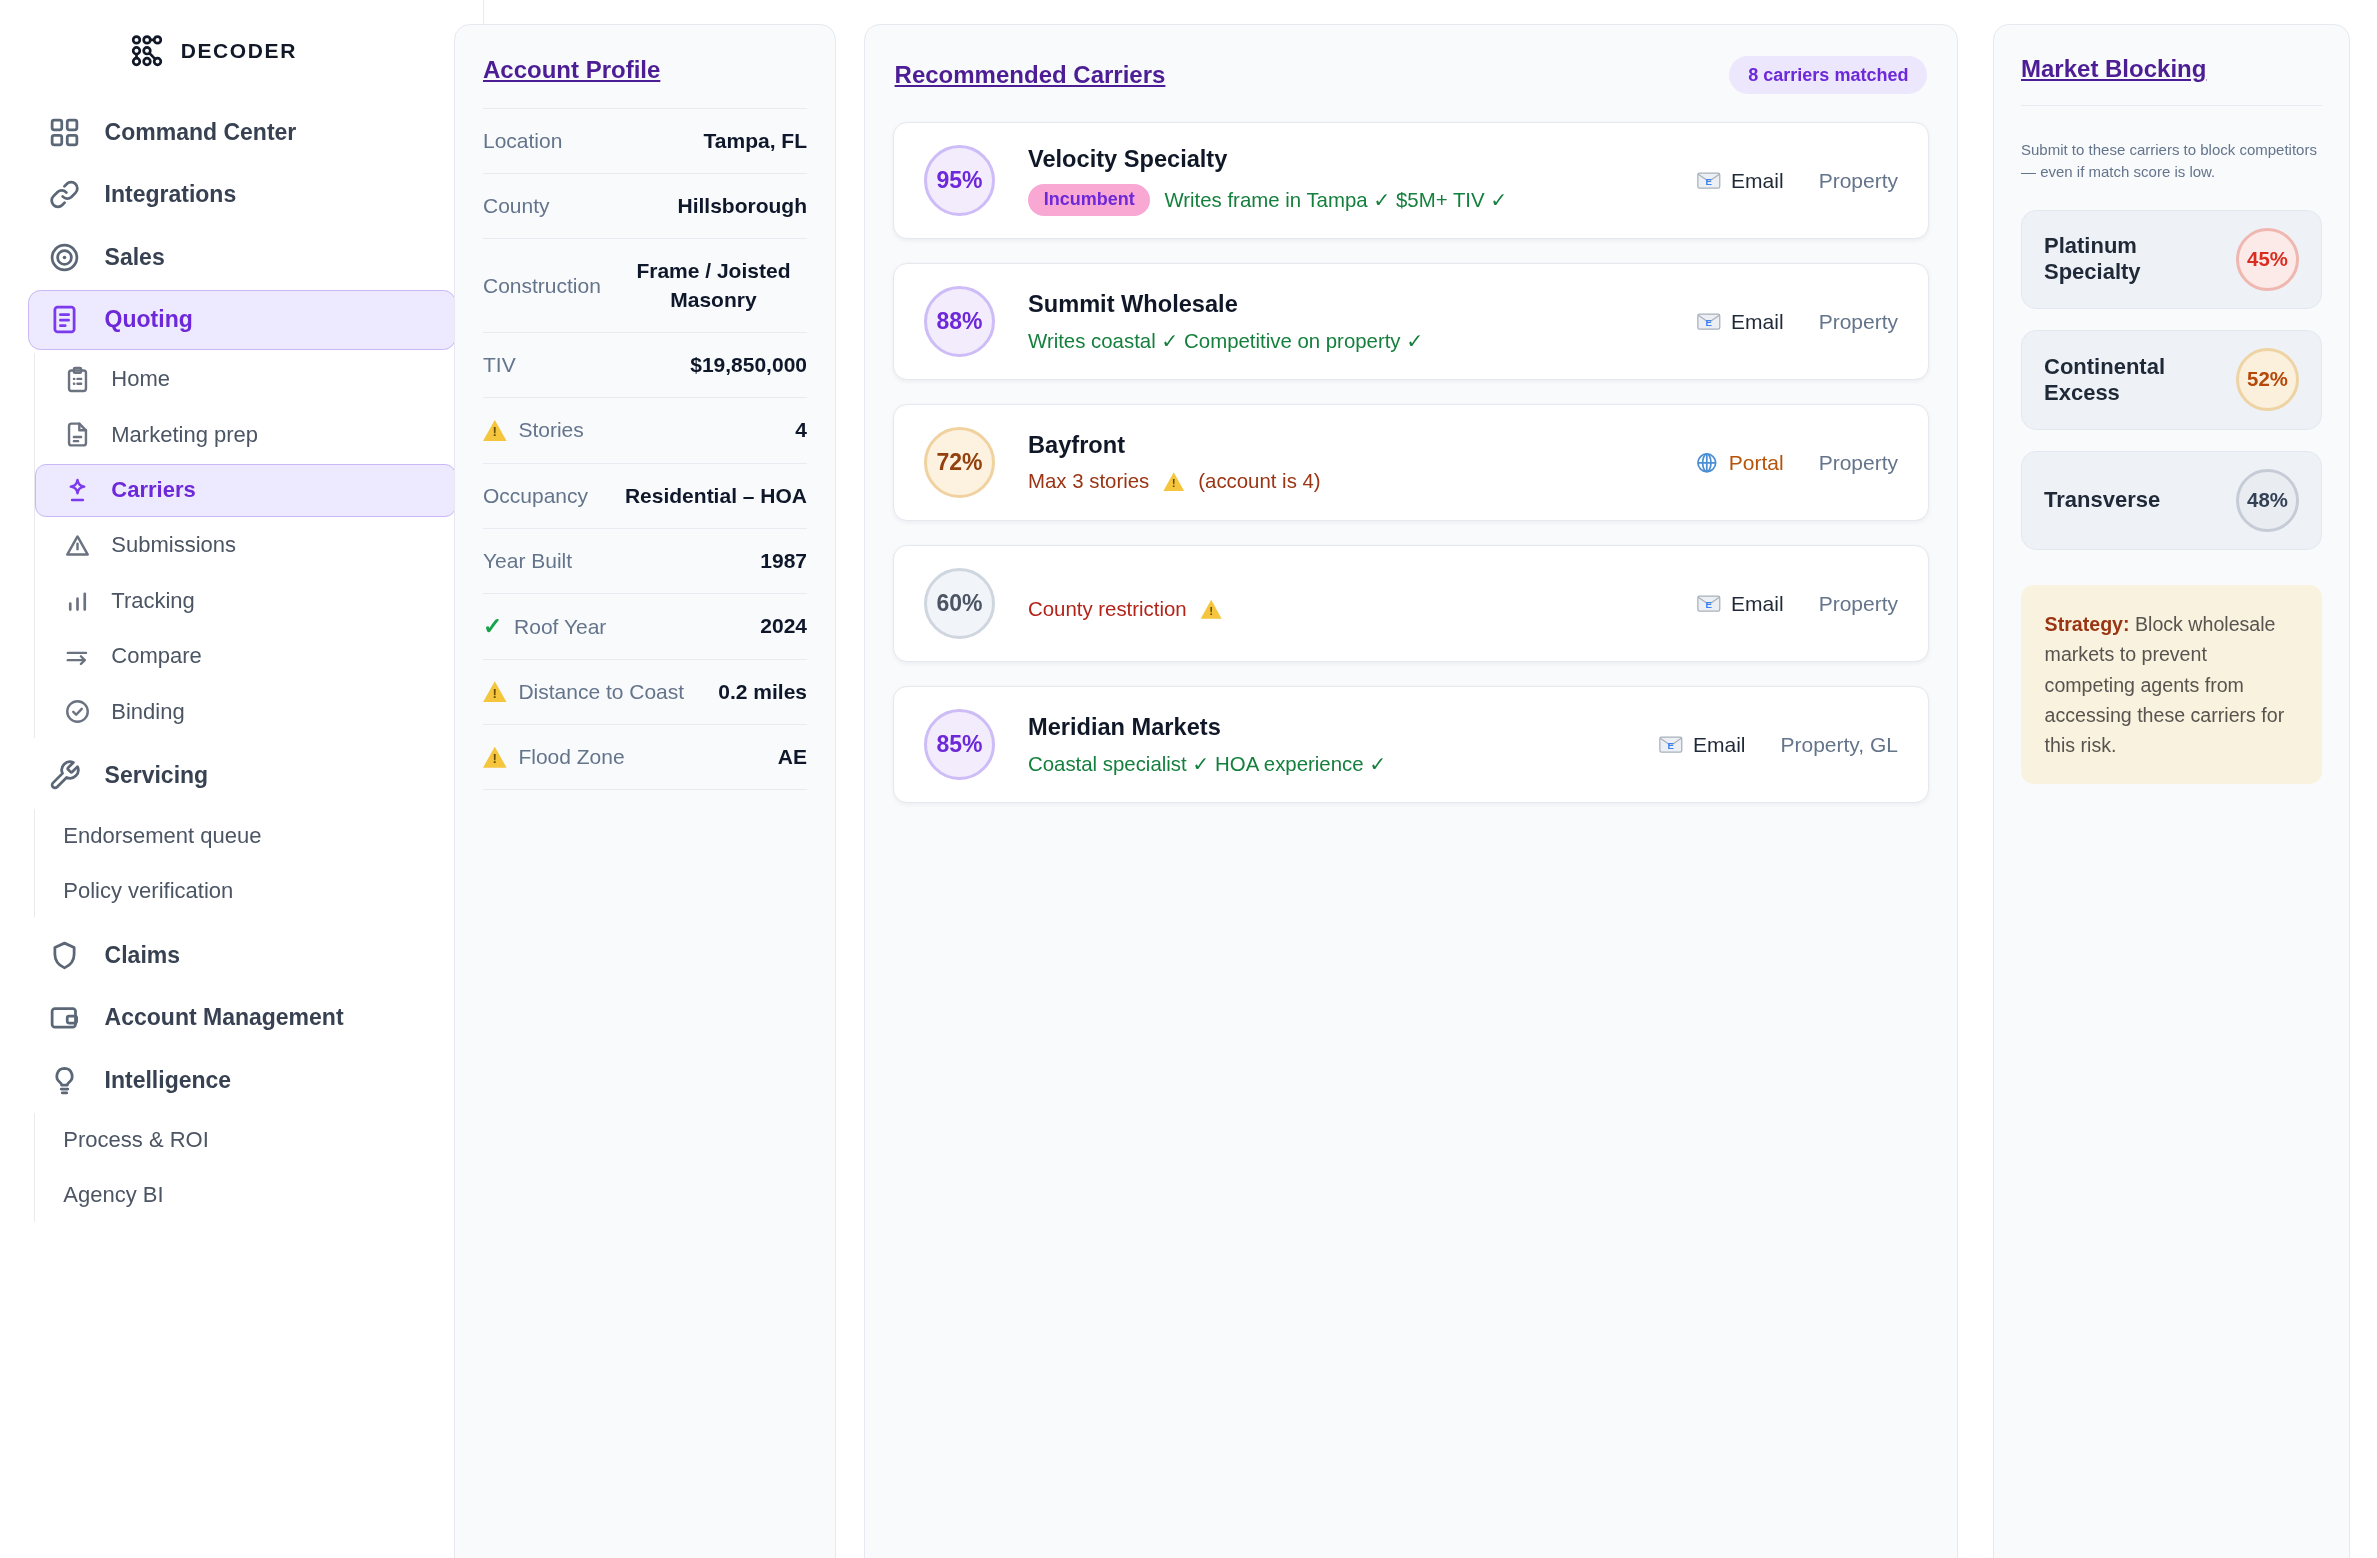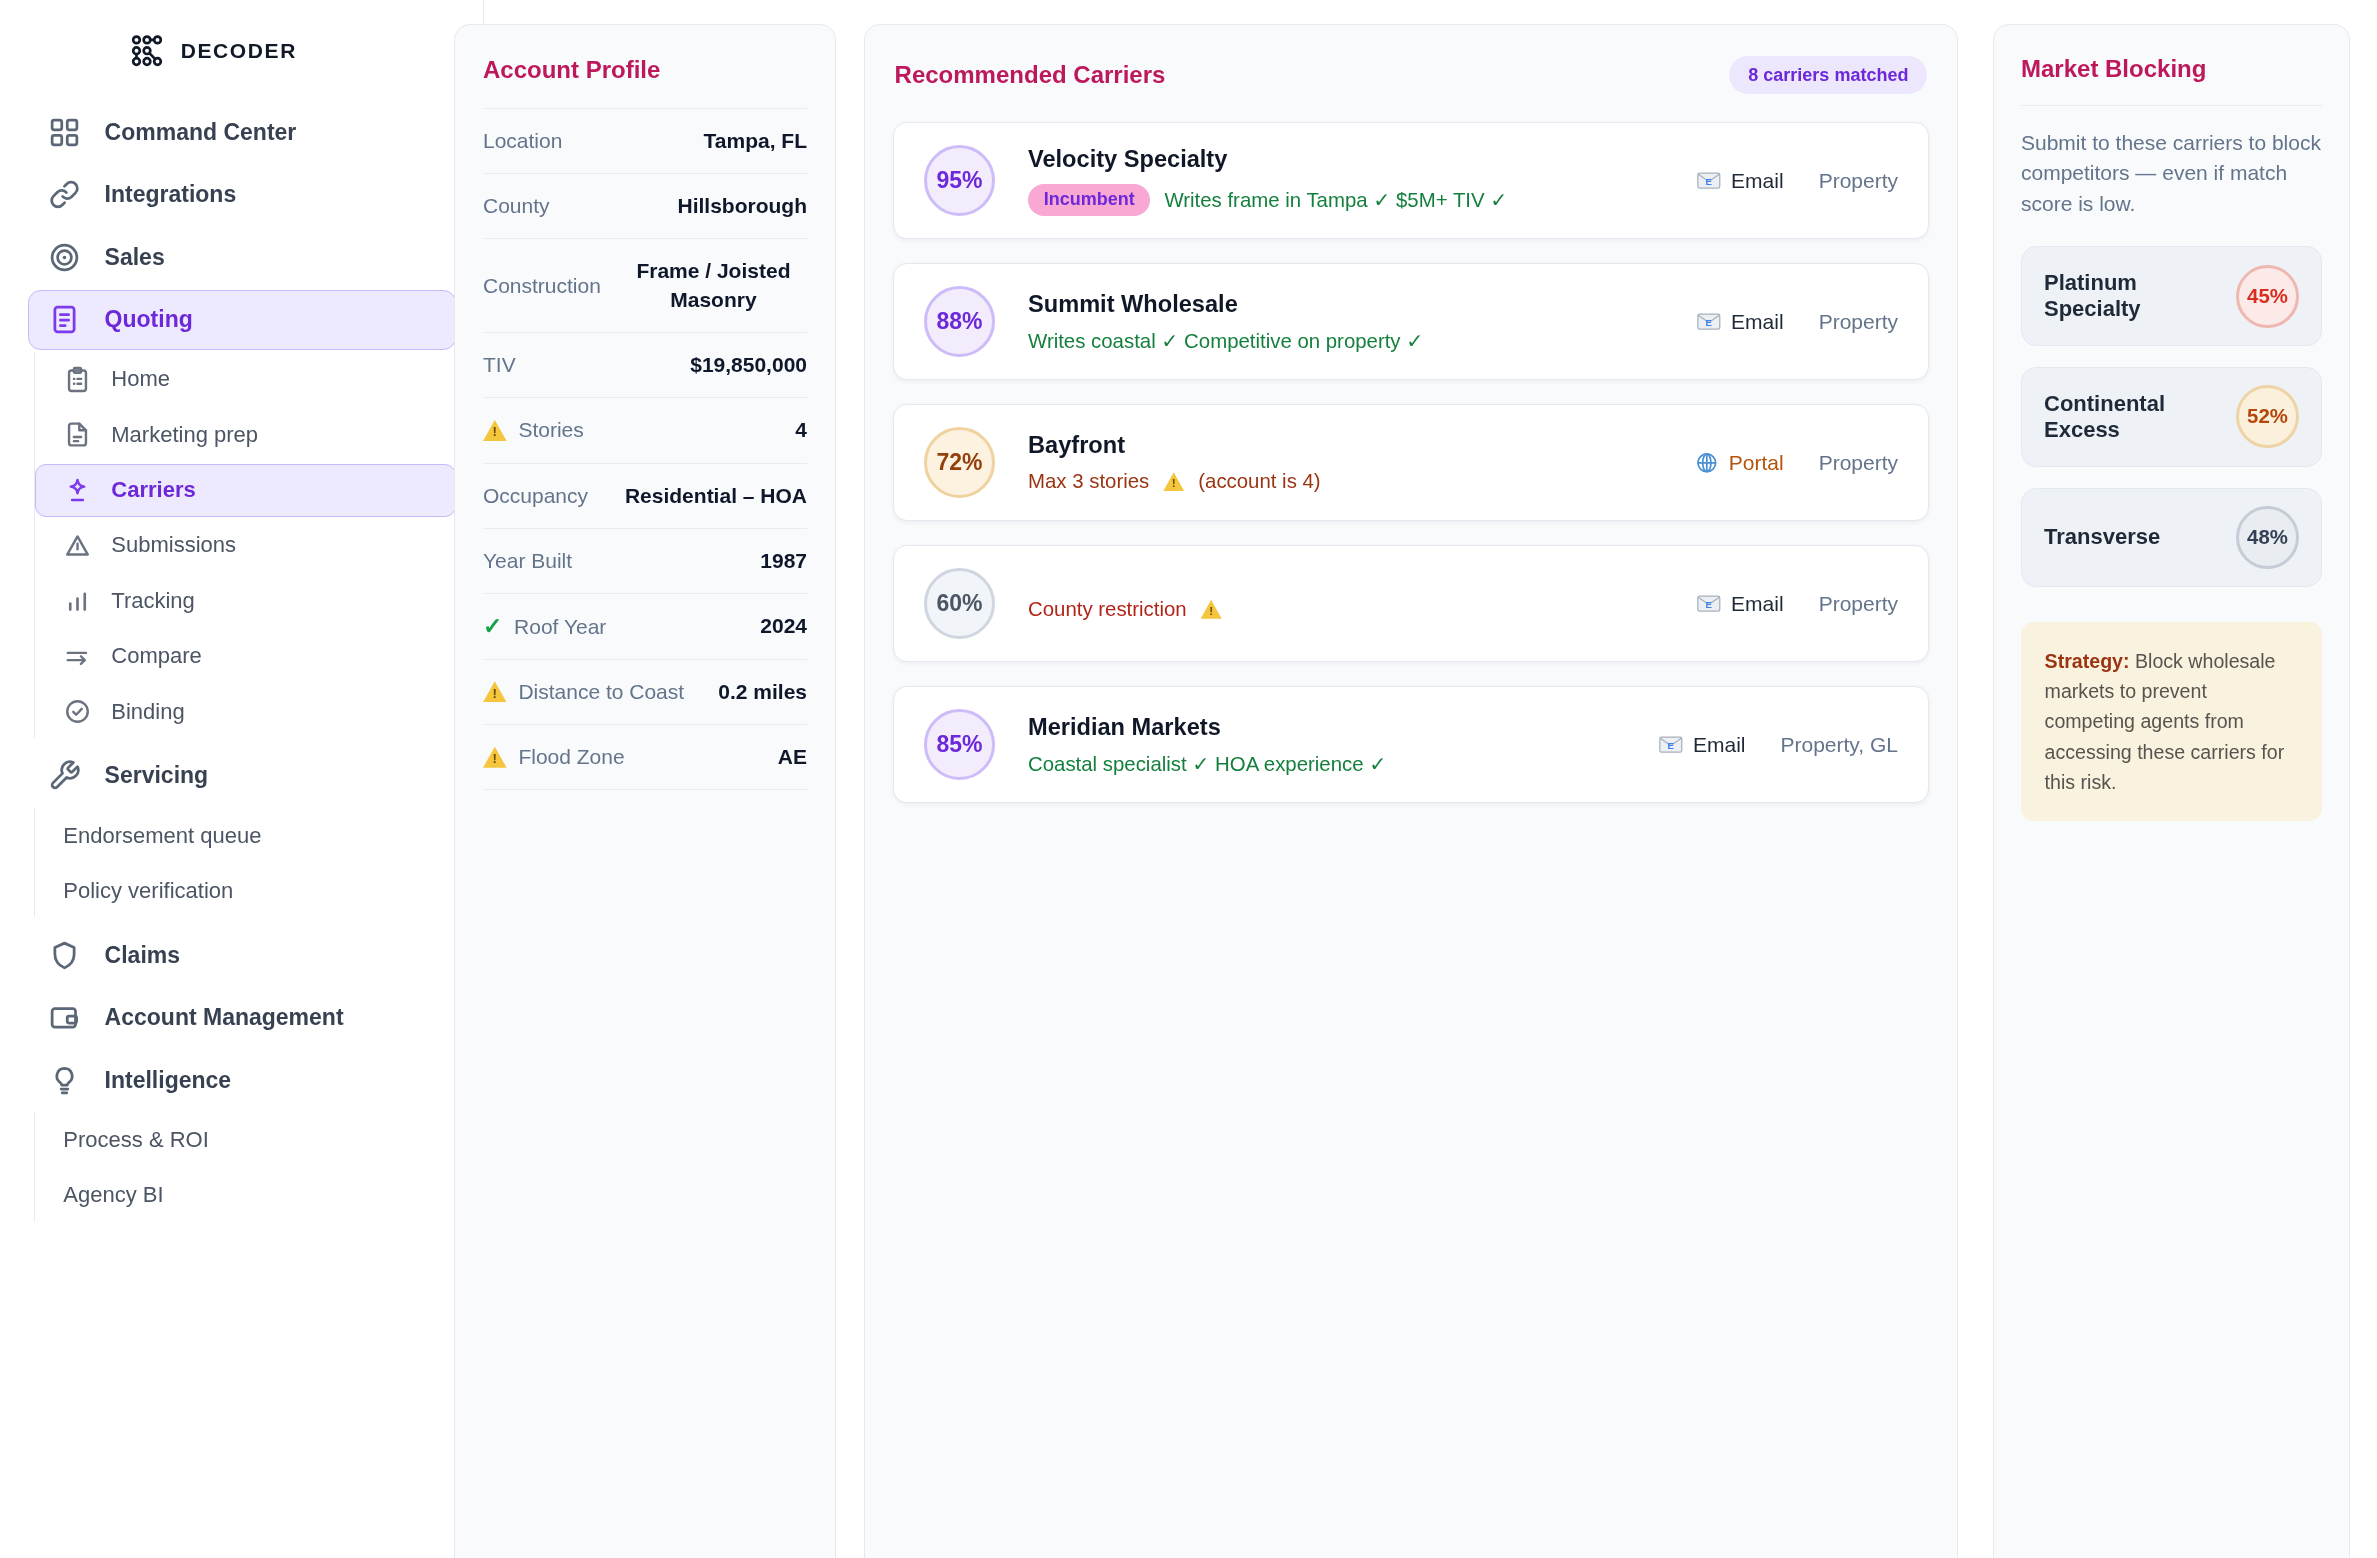--- a/index.html
+++ b/index.html
@@ -41,21 +41,21 @@
   .sub-item .icon { color:#6b7280; }
   .sub-item .icon svg { width:29px; height:29px; }
   .sub-item.active { background:#ede9fe; border-color:#c9b8f7; color:#6d28d9; font-weight:700; }
   .sub-item.active .icon { color:#7c3aed; }
 
   
   .panel {
     position:absolute; top:24px; bottom:-23.6px;
     background:#f8fafc; border:1.6px solid #e6e9f0; border-radius:15.7px;
   }
-  .panel-title { font-size:24px; font-weight:700; color:#be185d; }
+  .panel-title { font-size:24px; font-weight:700; color:#4c1d95;text-decoration:underline; }
 
   #panel-profile { left:454px; width:382px; padding:31px 28px; }
   #panel-profile .panel-title { padding-bottom:23.6px; border-bottom:1.6px solid #e8ecf2; }
   .p-row {
     display:flex; justify-content:space-between; align-items:center; gap:19px;
     padding:18px 0; border-bottom:1.6px solid #e8ecf2;
   }
   .p-label { display:flex; align-items:center; gap:11.8px; font-size:21px; color:#64748b; white-space:nowrap; }
   .p-value { font-size:21px; font-weight:700; color:#0f172a; text-align:center; max-width:200px; line-height:1.35; }
 
@@ -97,21 +97,21 @@
   .card-line .tri { width:21px; height:19px; }
   .card-line .tri::after { font-size:11.8px; }
   .card-right { display:flex; align-items:center; gap:35px; font-size:21px; flex:0 0 auto; }
   .chan { display:flex; align-items:center; gap:10.2px; color:#1f2937; font-weight:500; cursor:pointer; }
   .chan.portal { color:#b45309; }
   .lines { color:#64748b; }
 
   
   #panel-blocking { left:1993px; width:357px; padding:30px 27px; }
   #panel-blocking .panel-title { padding-bottom:22px; border-bottom:1.6px solid #e8ecf2; }
-  .blk-desc { margin:22px 0 27px; font-size:21px; color:#64748b; line-height:1.45; }
+  .blk-desc { margin:33px 0 27px; font-size:15px; color:#64748b; line-height:1.45; }
   .blk-card {
     background:#eef2f7; border:1.6px solid #e3e8f0; border-radius:15px;
     padding:17.3px 22px; display:flex; justify-content:space-between; align-items:center;
     margin-bottom:21px; cursor:pointer;
   }
   .blk-name { font-size:22px; font-weight:600; color:#1f2937; }
   .bscore {
     width:63px; height:63px; flex:0 0 auto; border-radius:50%; border:3.1px solid;
     display:flex; align-items:center; justify-content:center; font-size:20.4px; font-weight:750;
   }

